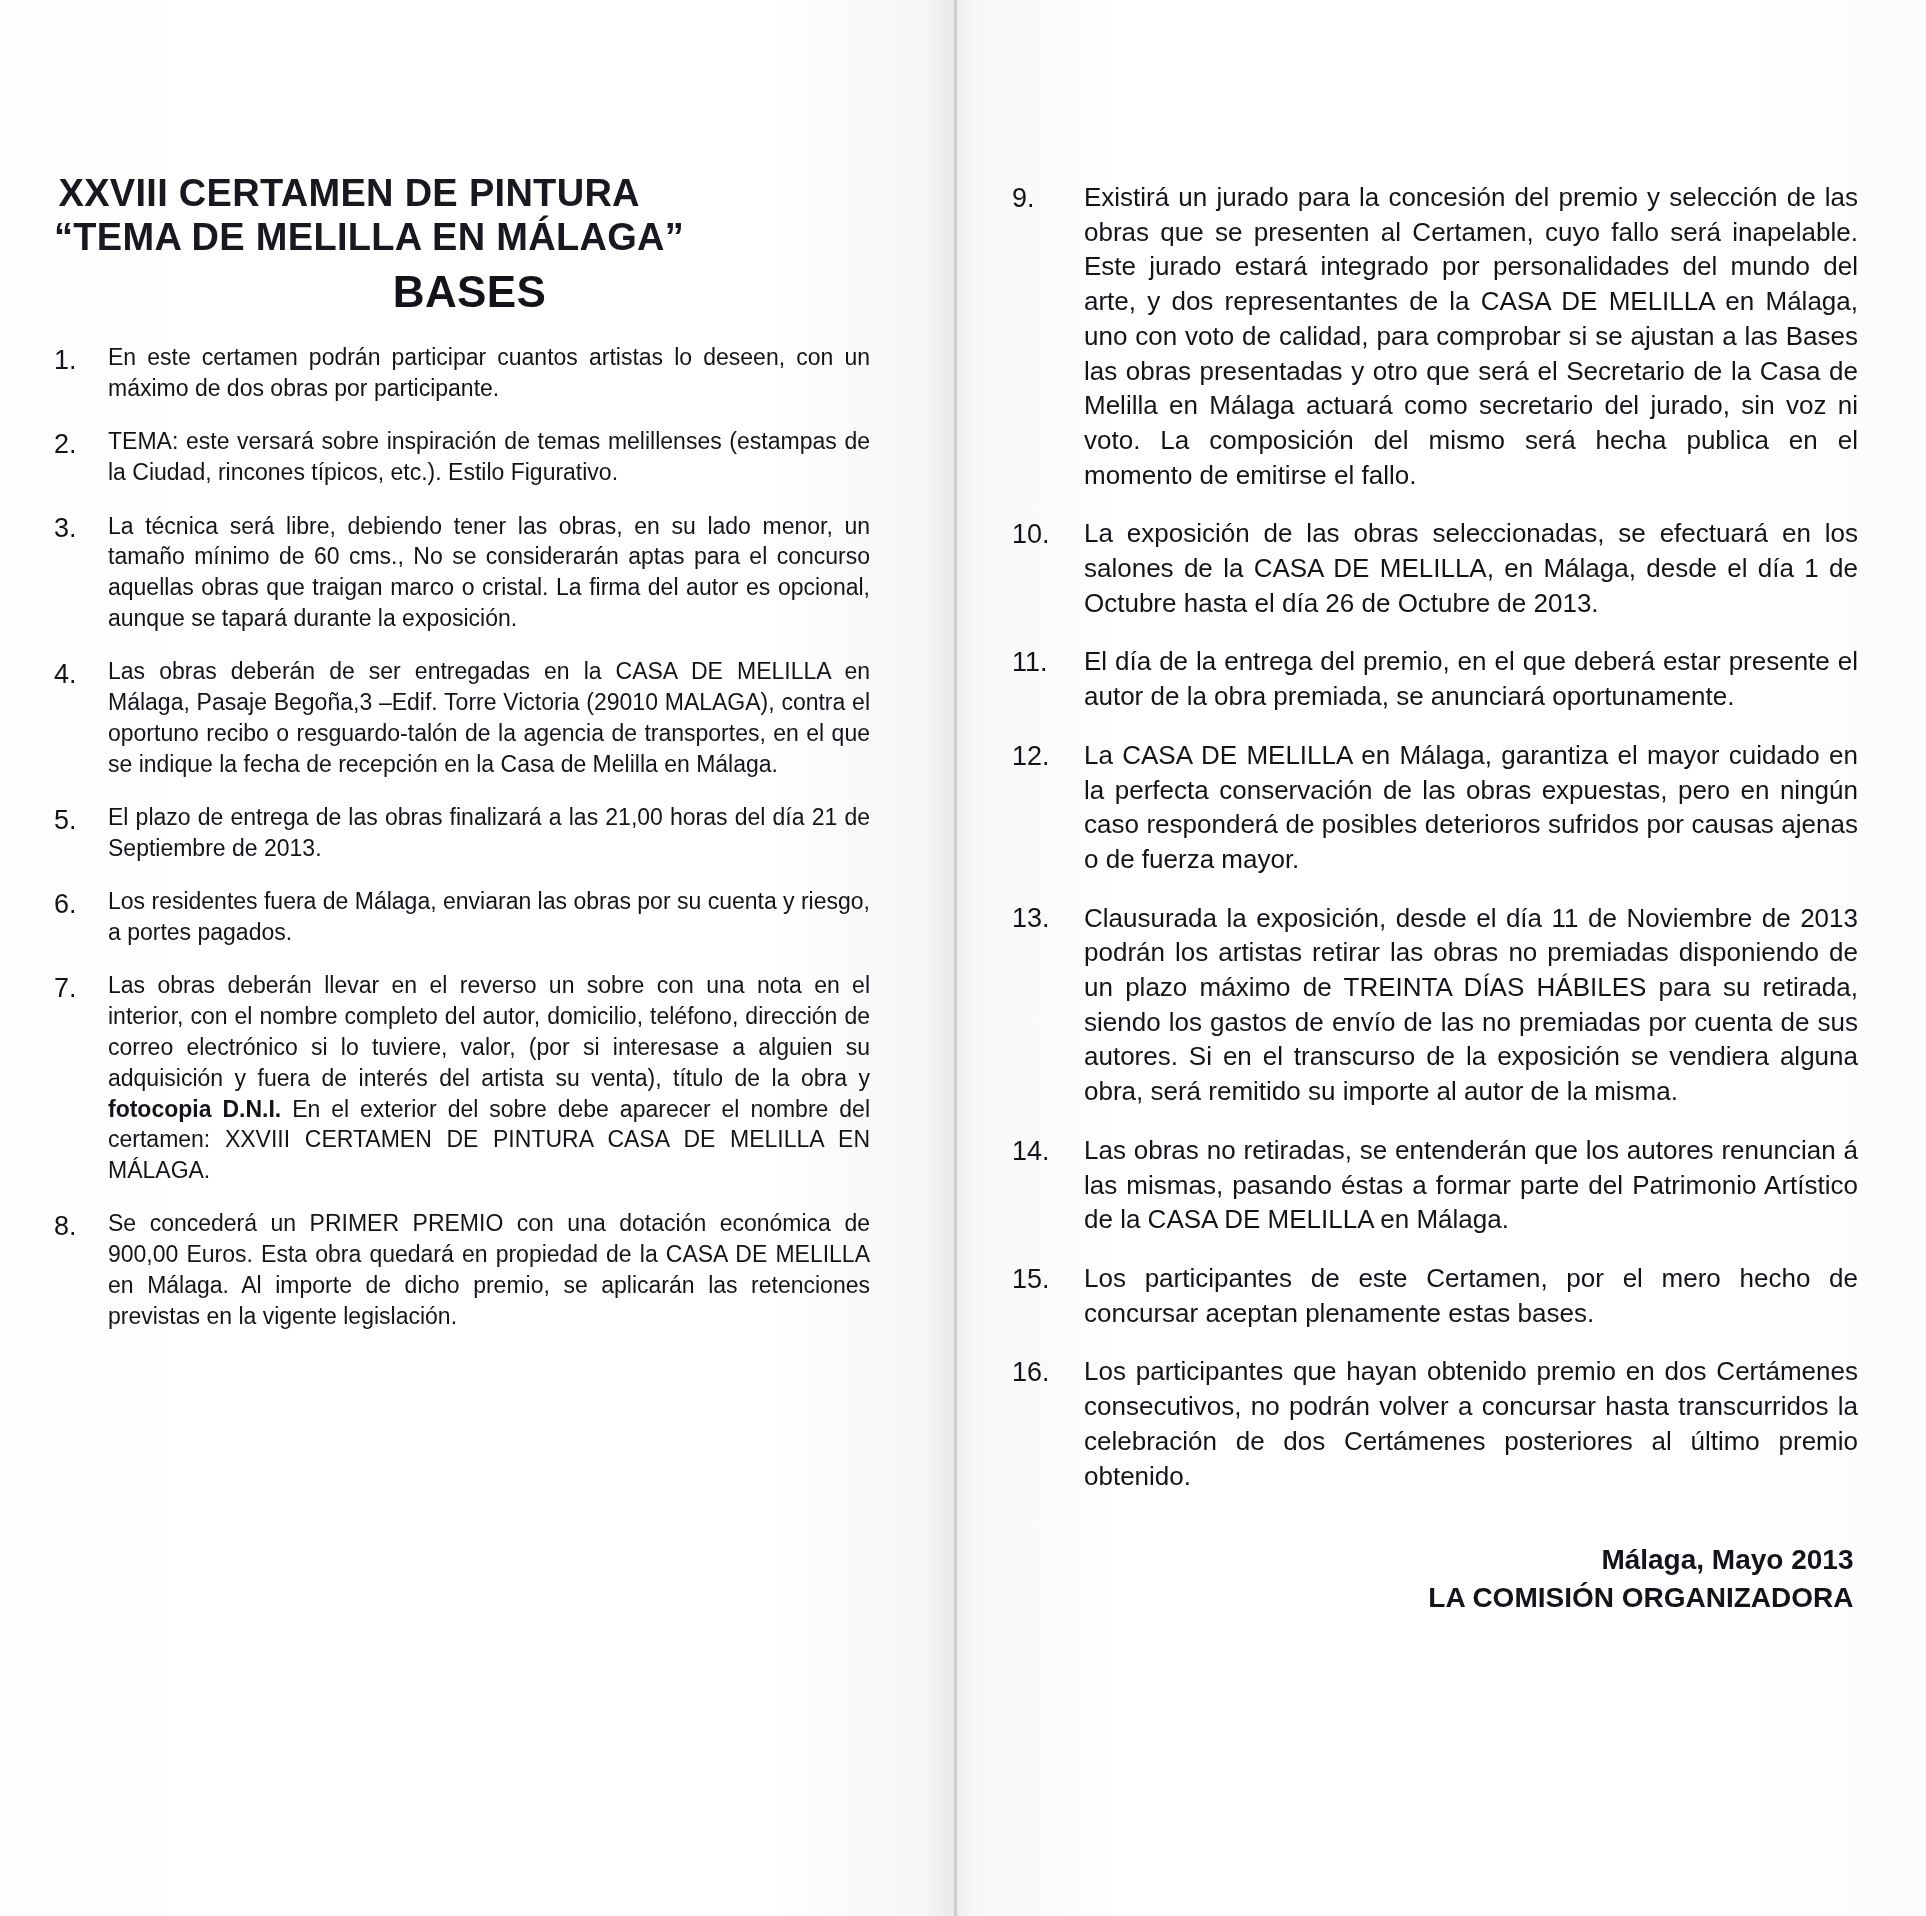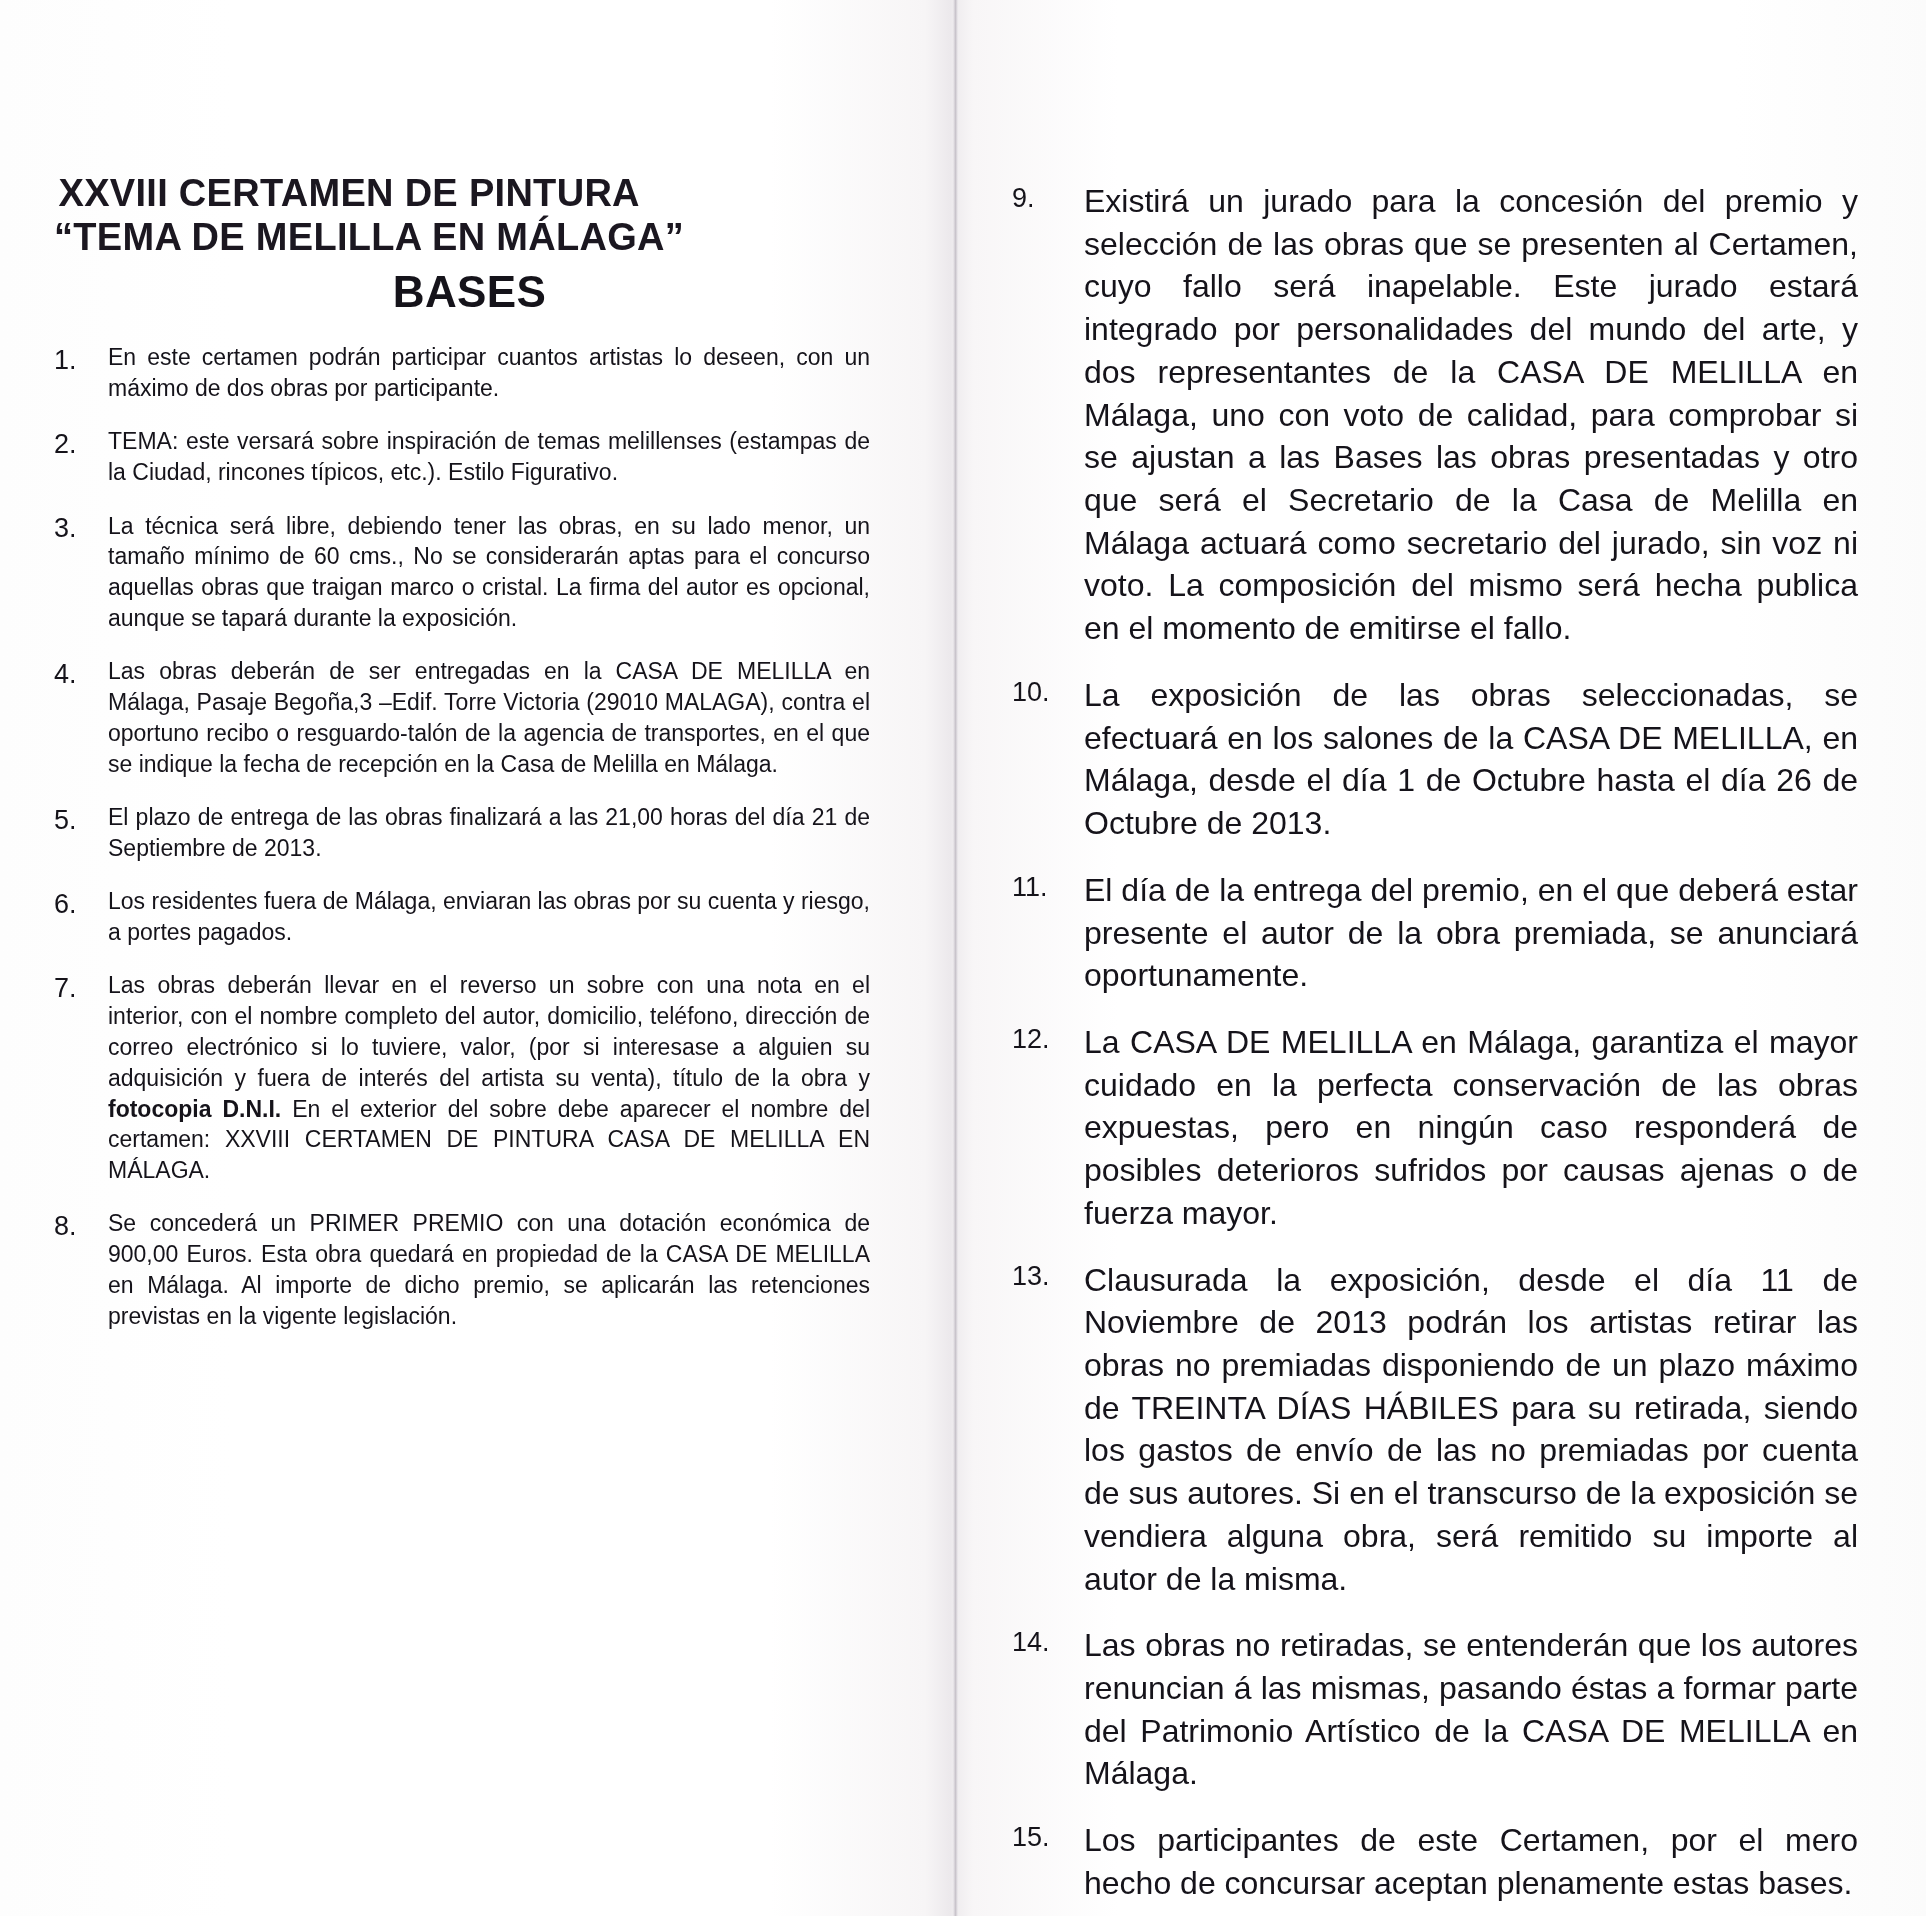--- a/index.html
+++ b/index.html
@@ -103,21 +103,21 @@
     flex: 1 1 auto;
     font-size: 23px;
     line-height: 1.34;
     text-align: justify;
     text-justify: inter-word;
     hyphens: none;
   }
   .clause .body b { font-weight: bold; }
 
   
-  .col-right .clause .body { font-size: 32px; line-height: 1.335; }
+  .col-right .clause .body { font-size: 26px; line-height: 1.335; }
   .col-right .clause { margin-bottom: 24px; }
 
   .signoff {
     margin-top: 48px;
     text-align: right;
     font-weight: bold;
     font-size: 28px;
     line-height: 1.35;
     padding-right: 4.5px;
   }
@@ -210,20 +210,24 @@
       <div class="clause">
         <div class="num">14.</div>
         <div class="body">Las obras no retiradas, se entenderán que los autores renuncian á las mismas, pasando éstas a formar parte del Patrimonio Artístico de la CASA DE MELILLA en Málaga.</div>
       </div>
 
       <div class="clause">
         <div class="num">15.</div>
         <div class="body">Los participantes de este Certamen, por el mero hecho de concursar aceptan plenamente estas bases.</div>
       </div>
 
+      <div class="clause">
+        <div class="num">16.</div>
+        <div class="body">Los participantes que hayan obtenido premio en dos Certámenes consecutivos, no podrán volver a concursar hasta transcurridos la celebración de dos Certámenes posteriores al último premio obtenido.</div>
+      </div>
 
       <div class="signoff">
         <div>Málaga, Mayo 2013</div>
         <div>LA COMISIÓN ORGANIZADORA</div>
       </div>
 
     </div>
 
   </div>
 </div>

